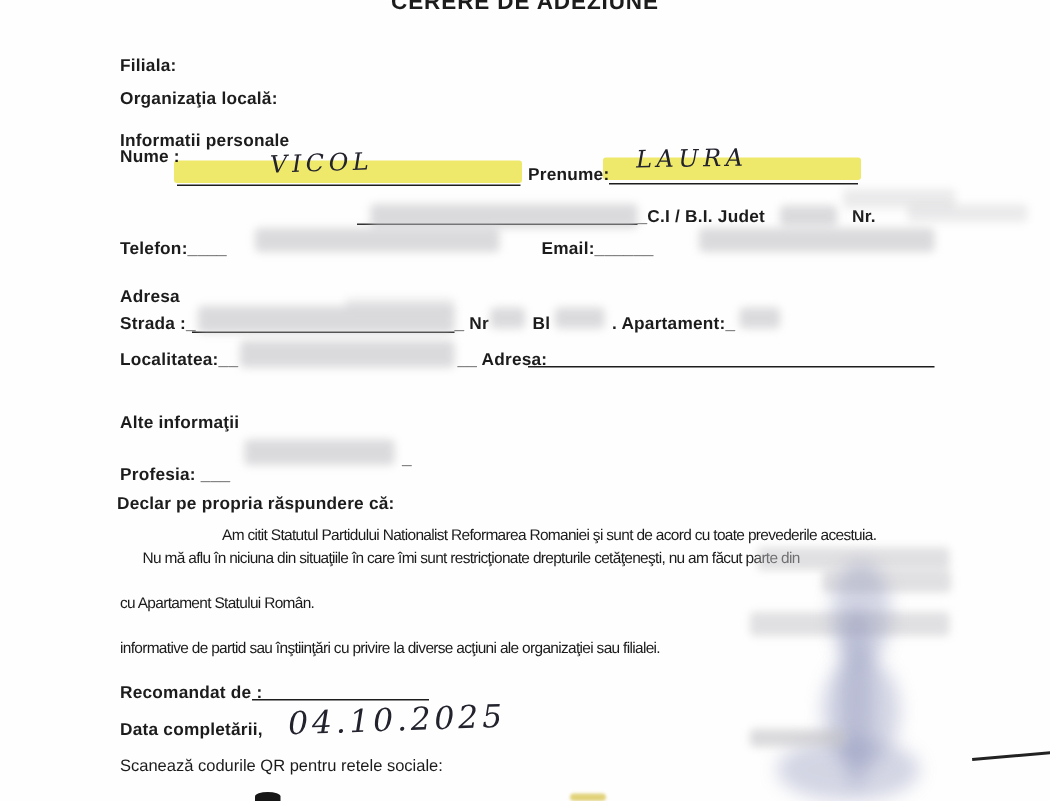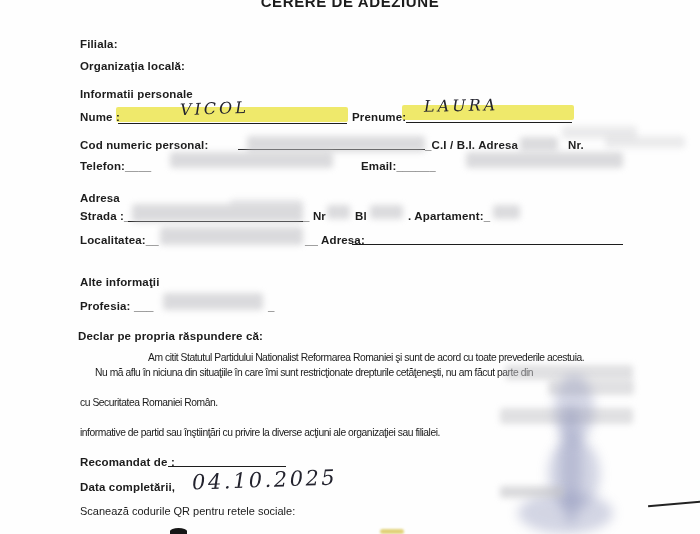--- a/index.html
+++ b/index.html
@@ -29,28 +29,27 @@
 
   <div class="lbl" style="left:80px;top:38px">Filiala:</div>
   <div class="lbl" style="left:80px;top:60px">Organizaţia locală:</div>
 
   <div class="lbl" style="left:80px;top:88px">Informatii personale</div>
 
   <div class="hl" style="left:116px;top:107px;width:232px;height:15px"></div>
   <div class="hl" style="left:402px;top:105px;width:172px;height:15px"></div>
   <div class="uline" style="left:118px;top:123px;width:229px"></div>
   <div class="uline" style="left:406px;top:122px;width:166px"></div>
-  <div class="lbl" style="left:80px;top:111px">Nume :</div>
+  <div class="lbl" style="left:80px;top:99px">Nume :</div>
   <div class="hand" style="left:180px;top:99px;font-size:16px;letter-spacing:3px;transform:rotate(-2deg)">VICOL</div>
   <div class="lbl" style="left:352px;top:111px">Prenume:</div>
   <div class="hand" style="left:424px;top:96px;font-size:16px;letter-spacing:3px;transform:rotate(-1deg)">LAURA</div>
 
-  <div class="lbl" style="left:80px;top:139px">Cod numeric personal:</div>
   <div class="uline" style="left:238px;top:149px;width:187px"></div>
-  <div class="lbl" style="left:425px;top:139px">_C.I / B.I.  Adresa</div>
+  <div class="lbl" style="left:425px;top:139px">_C.I / B.I.  Judet</div>
   <div class="lbl" style="left:568px;top:139px">Nr.</div>
   <div class="redact" style="left:247px;top:136px;width:178px;height:16px"></div>
   <div class="redact" style="left:520px;top:137px;width:38px;height:14px"></div>
   <div class="redact light" style="left:562px;top:126px;width:75px;height:13px"></div>
   <div class="redact light" style="left:605px;top:136px;width:80px;height:12px"></div>
 
   <div class="lbl" style="left:80px;top:160px">Telefon:____</div>
   <div class="redact" style="left:170px;top:152px;width:163px;height:16px"></div>
   <div class="lbl" style="left:361px;top:160px">Email:______</div>
   <div class="redact" style="left:466px;top:152px;width:157px;height:16px"></div>
@@ -67,28 +66,28 @@
   <div class="redact" style="left:370px;top:205px;width:33px;height:14px"></div>
   <div class="lbl" style="left:408px;top:210px">.   Apartament:_</div>
   <div class="redact" style="left:493px;top:205px;width:27px;height:14px"></div>
 
   <div class="lbl" style="left:80px;top:234px">Localitatea:__</div>
   <div class="redact" style="left:160px;top:227px;width:143px;height:18px"></div>
   <div class="lbl" style="left:305px;top:234px">__ Adresa:</div>
   <div class="uline" style="left:352px;top:244px;width:271px"></div>
 
   <div class="lbl" style="left:80px;top:276px">Alte informaţii</div>
-  <div class="lbl" style="left:80px;top:300px">Profesia: ___</div>
+  <div class="lbl" style="left:80px;top:311px">Profesia: ___</div>
   <div class="redact" style="left:163px;top:293px;width:100px;height:17px"></div>
   <div class="lbl" style="left:268px;top:300px">_</div>
 
   <div class="lbl" style="left:78px;top:330px">Declar pe propria răspundere că:</div>
   <div class="body-line" style="left:148px;top:352px">Am citit Statutul Partidului Nationalist Reformarea Romaniei şi sunt de acord cu toate prevederile acestuia.</div>
   <div class="body-line" style="left:95px;top:367px">Nu mă aflu în niciuna din situaţiile în care îmi sunt restricţionate drepturile cetăţeneşti, nu am făcut parte din</div>
-  <div class="body-line" style="left:80px;top:397px">cu Securitatea Romaniei Român.</div>
+  <div class="body-line" style="left:80px;top:397px">cu Apartament Statului Român.</div>
   <div class="body-line" style="left:80px;top:427px">informative de partid sau înştiinţări cu privire la diverse acţiuni ale organizaţiei sau filialei.</div>
   <div class="redact" style="left:505px;top:365px;width:128px;height:15px;opacity:.5"></div>
   <div class="redact" style="left:548px;top:380px;width:86px;height:15px;opacity:.5"></div>
   <div class="redact" style="left:500px;top:408px;width:133px;height:16px;opacity:.5"></div>
 
   <div class="lbl" style="left:80px;top:456px">Recomandat de :</div>
   <div class="uline" style="left:168px;top:466px;width:118px"></div>
   <div class="lbl" style="left:80px;top:481px">Data completării,</div>
   <div class="hand" style="left:192px;top:468px;font-size:21px;letter-spacing:2.5px;transform:rotate(-2deg)">04.10.2025</div>
   <div class="body-line" style="left:80px;top:505px;font-size:11px;letter-spacing:0">Scanează codurile QR pentru retele sociale:</div>

